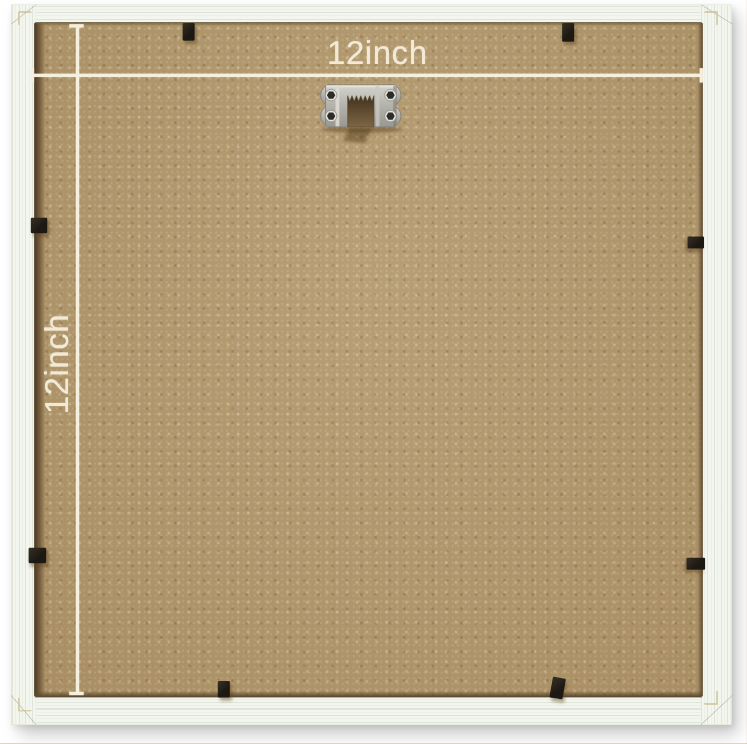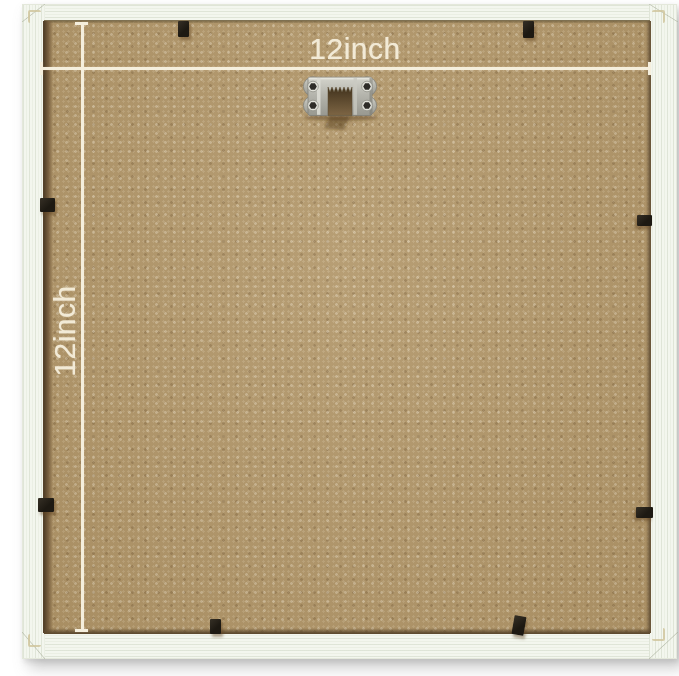--- a/index.html
+++ b/index.html
@@ -1,20 +1,20 @@
 <!DOCTYPE html>
 <html><head>
 <meta charset="utf-8">
 <style>
   html,body{margin:0;padding:0;}
   body{
     width:679px;height:676px;background:#ffffff;overflow:hidden;position:relative;
     font-family:"Liberation Sans", sans-serif;
   }
-  #stage{position:absolute;left:16px;top:0;width:552px;height:676px;}
+  #stage{position:absolute;left:4px;top:0;width:552px;height:676px;}
 
   
   .frame{
     position:absolute;left:6px;top:4px;width:655px;height:655px;
     background:#f3f6ee;
     border:1px solid #e4e8db;box-sizing:border-box;
     box-shadow:7px 9px 14px rgba(110,110,110,.35), 2px 3px 5px rgba(130,130,130,.22);
   }
   .bar{position:absolute;background-color:#f3f6ee;}
   .bar.h{

